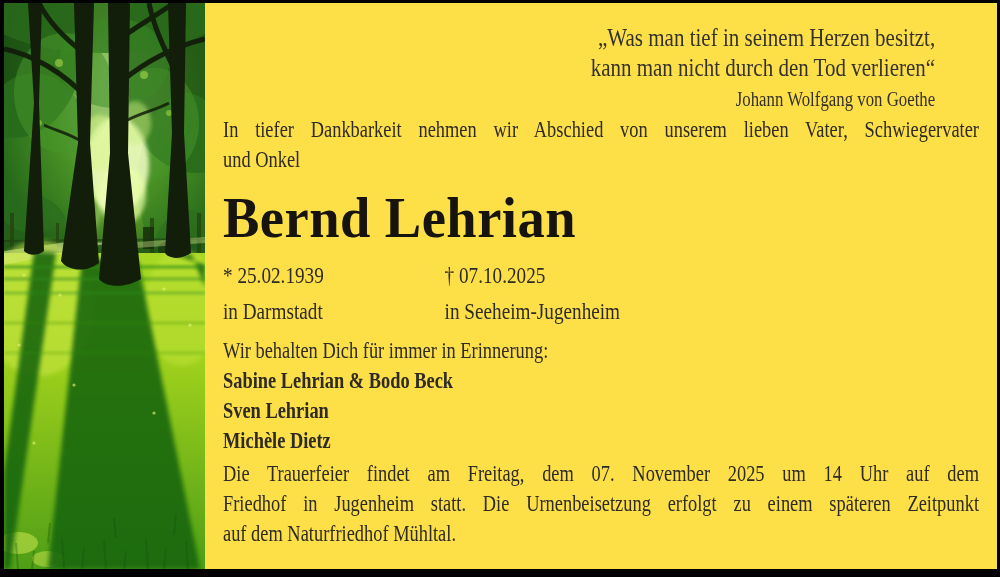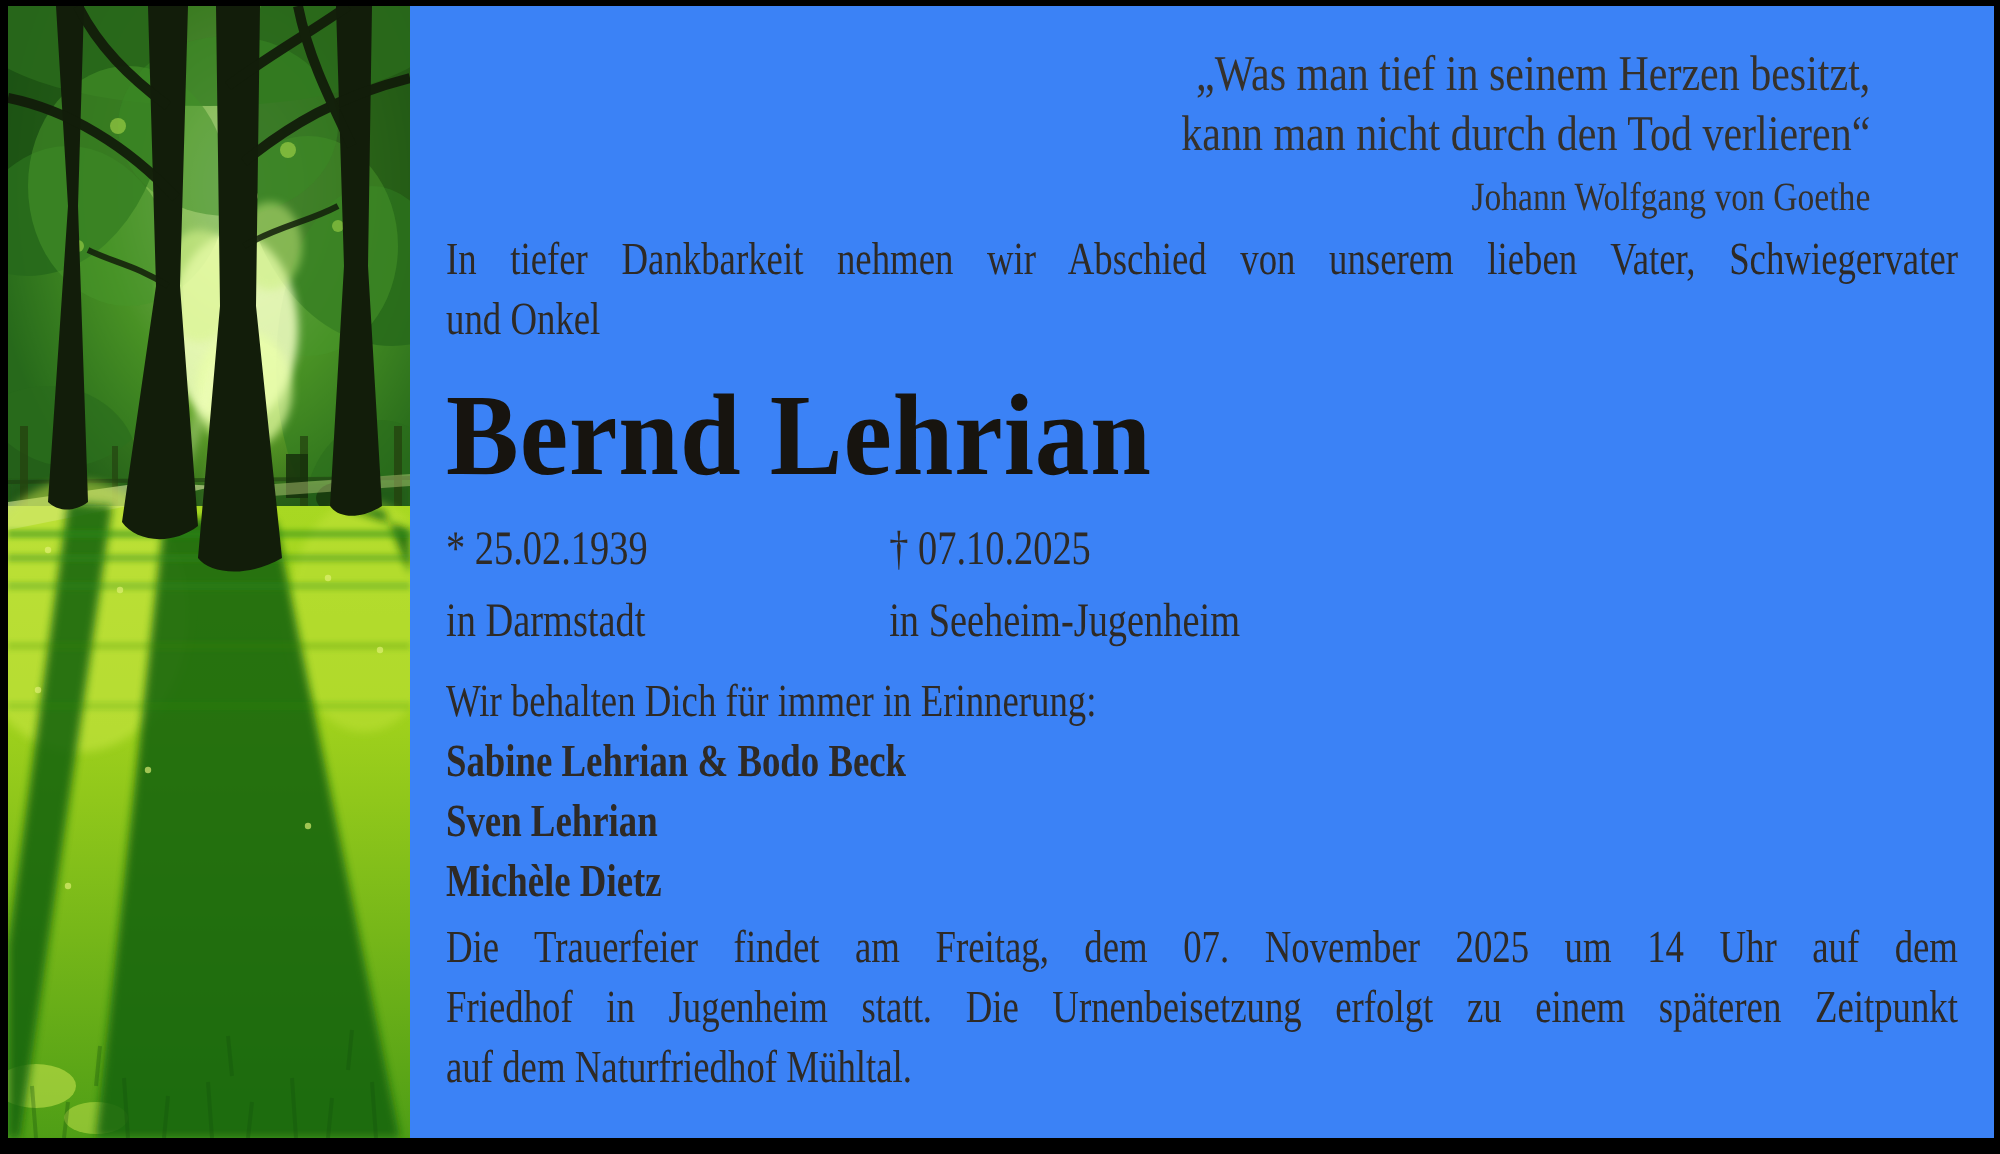--- a/index.html
+++ b/index.html
@@ -4,21 +4,21 @@
 <title>Traueranzeige</title>
 <style>
   html,body { margin:0; padding:0; background:#ffffff; }
   .sheet {
     position:relative;
     width:1000px; height:577px;
     box-sizing:border-box;
     border:3px solid #000;
     border-left-width:4px;
     border-bottom-width:8px;
-    background:#3b82f6;
+    background:#fde047;
     overflow:hidden;
     font-family:"Liberation Serif","DejaVu Serif",serif;
     color:#2e2a26;
   }
   .photo { position:absolute; left:0; top:0; width:201px; height:566px; }
   .photo svg { display:block; width:100%; height:100%; }
 
   .quote {
     position:absolute; top:20px; right:62px;
     text-align:right; font-size:25px; line-height:30px;

